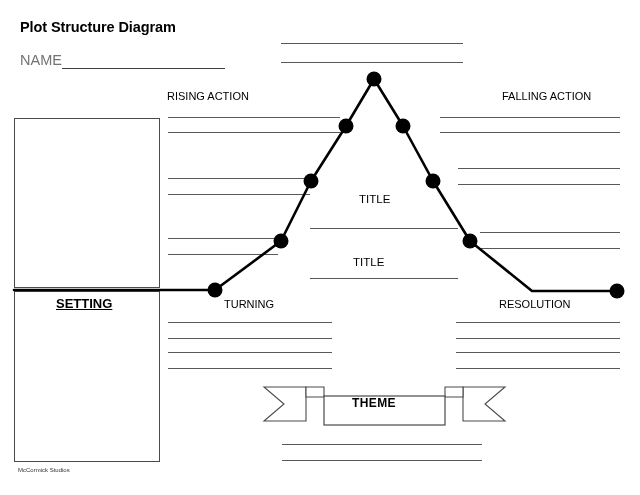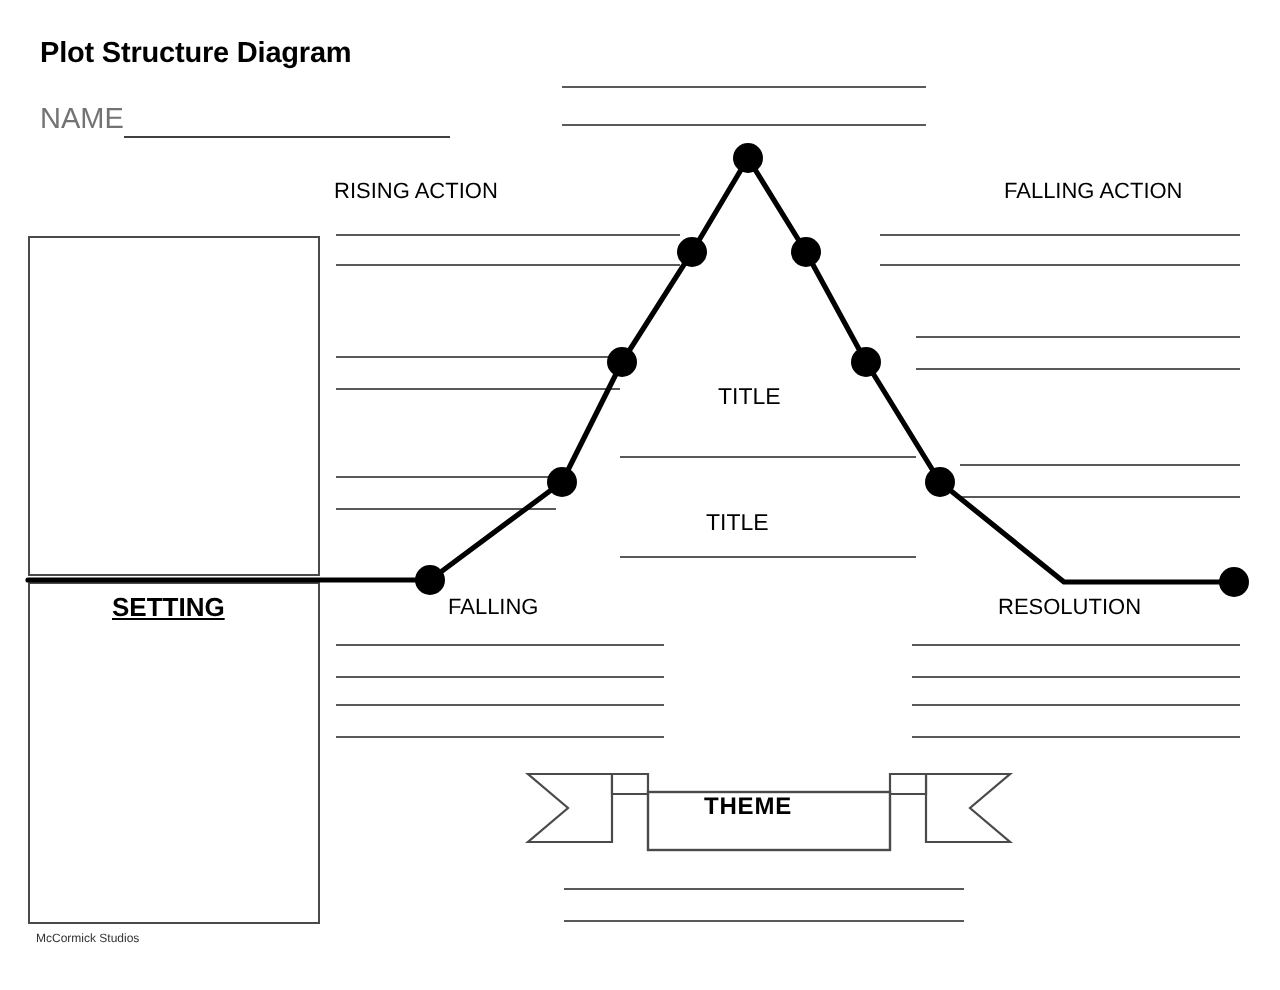--- a/index.html
+++ b/index.html
@@ -98,21 +98,21 @@
 <div id="page">
 
   <div class="abs doc-title">Plot Structure Diagram</div>
 
   <div class="abs name-label">NAME</div>
   <div class="abs name-rule"></div>
 
 
   <div class="abs stage-label" style="left:167px; top:90px;">RISING ACTION</div>
   <div class="abs stage-label" style="left:502px; top:90px;">FALLING ACTION</div>
-  <div class="abs stage-label" style="left:224px; top:298px;">FALLING</div>
+  <div class="abs stage-label" style="left:224px; top:298px;">TURNING</div>
   <div class="abs stage-label" style="left:499px; top:298px;">RESOLUTION</div>
 
   <div class="abs mid-label" style="left:359px; top:193px;">TITLE</div>
   <div class="abs mid-label" style="left:353px; top:256px;">TITLE</div>
 
   <div class="abs panel" style="left:14px; top:118px; width:146px; height:170px;"></div>
 
   <div class="abs panel" style="left:14px; top:291px; width:146px; height:171px;"></div>
   <div class="abs boxed-label" style="left:56px; top:296px;">SETTING</div>
 

